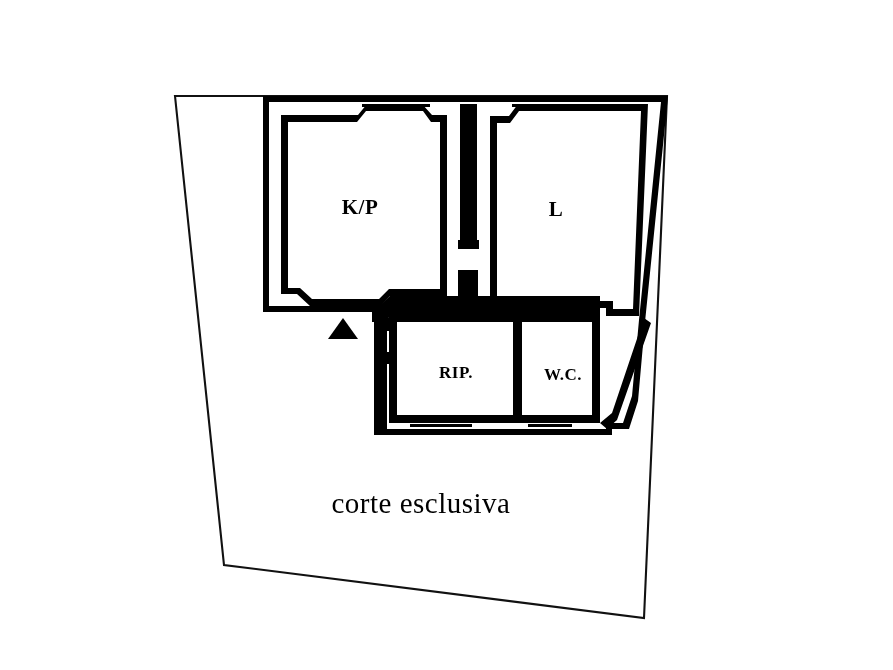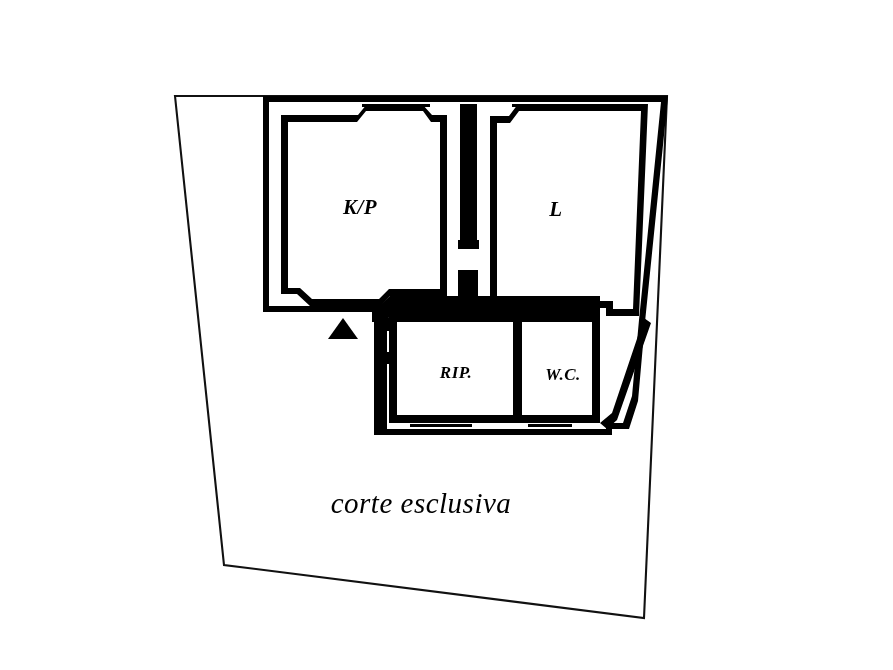--- a/index.html
+++ b/index.html
@@ -11,21 +11,20 @@
     width: 893px;
     height: 670px;
     font-family: "Liberation Serif", serif;
     overflow: hidden;
   }
   #floorplan-root {
     position: relative;
     width: 893px;
     height: 670px;
     background: #ffffff;
-    font-style: italic;
   }
   svg.plan {
     display: block;
     width: 893px;
     height: 670px;
   }
   .wall {
     fill: #000000;
     stroke: none;
   }

